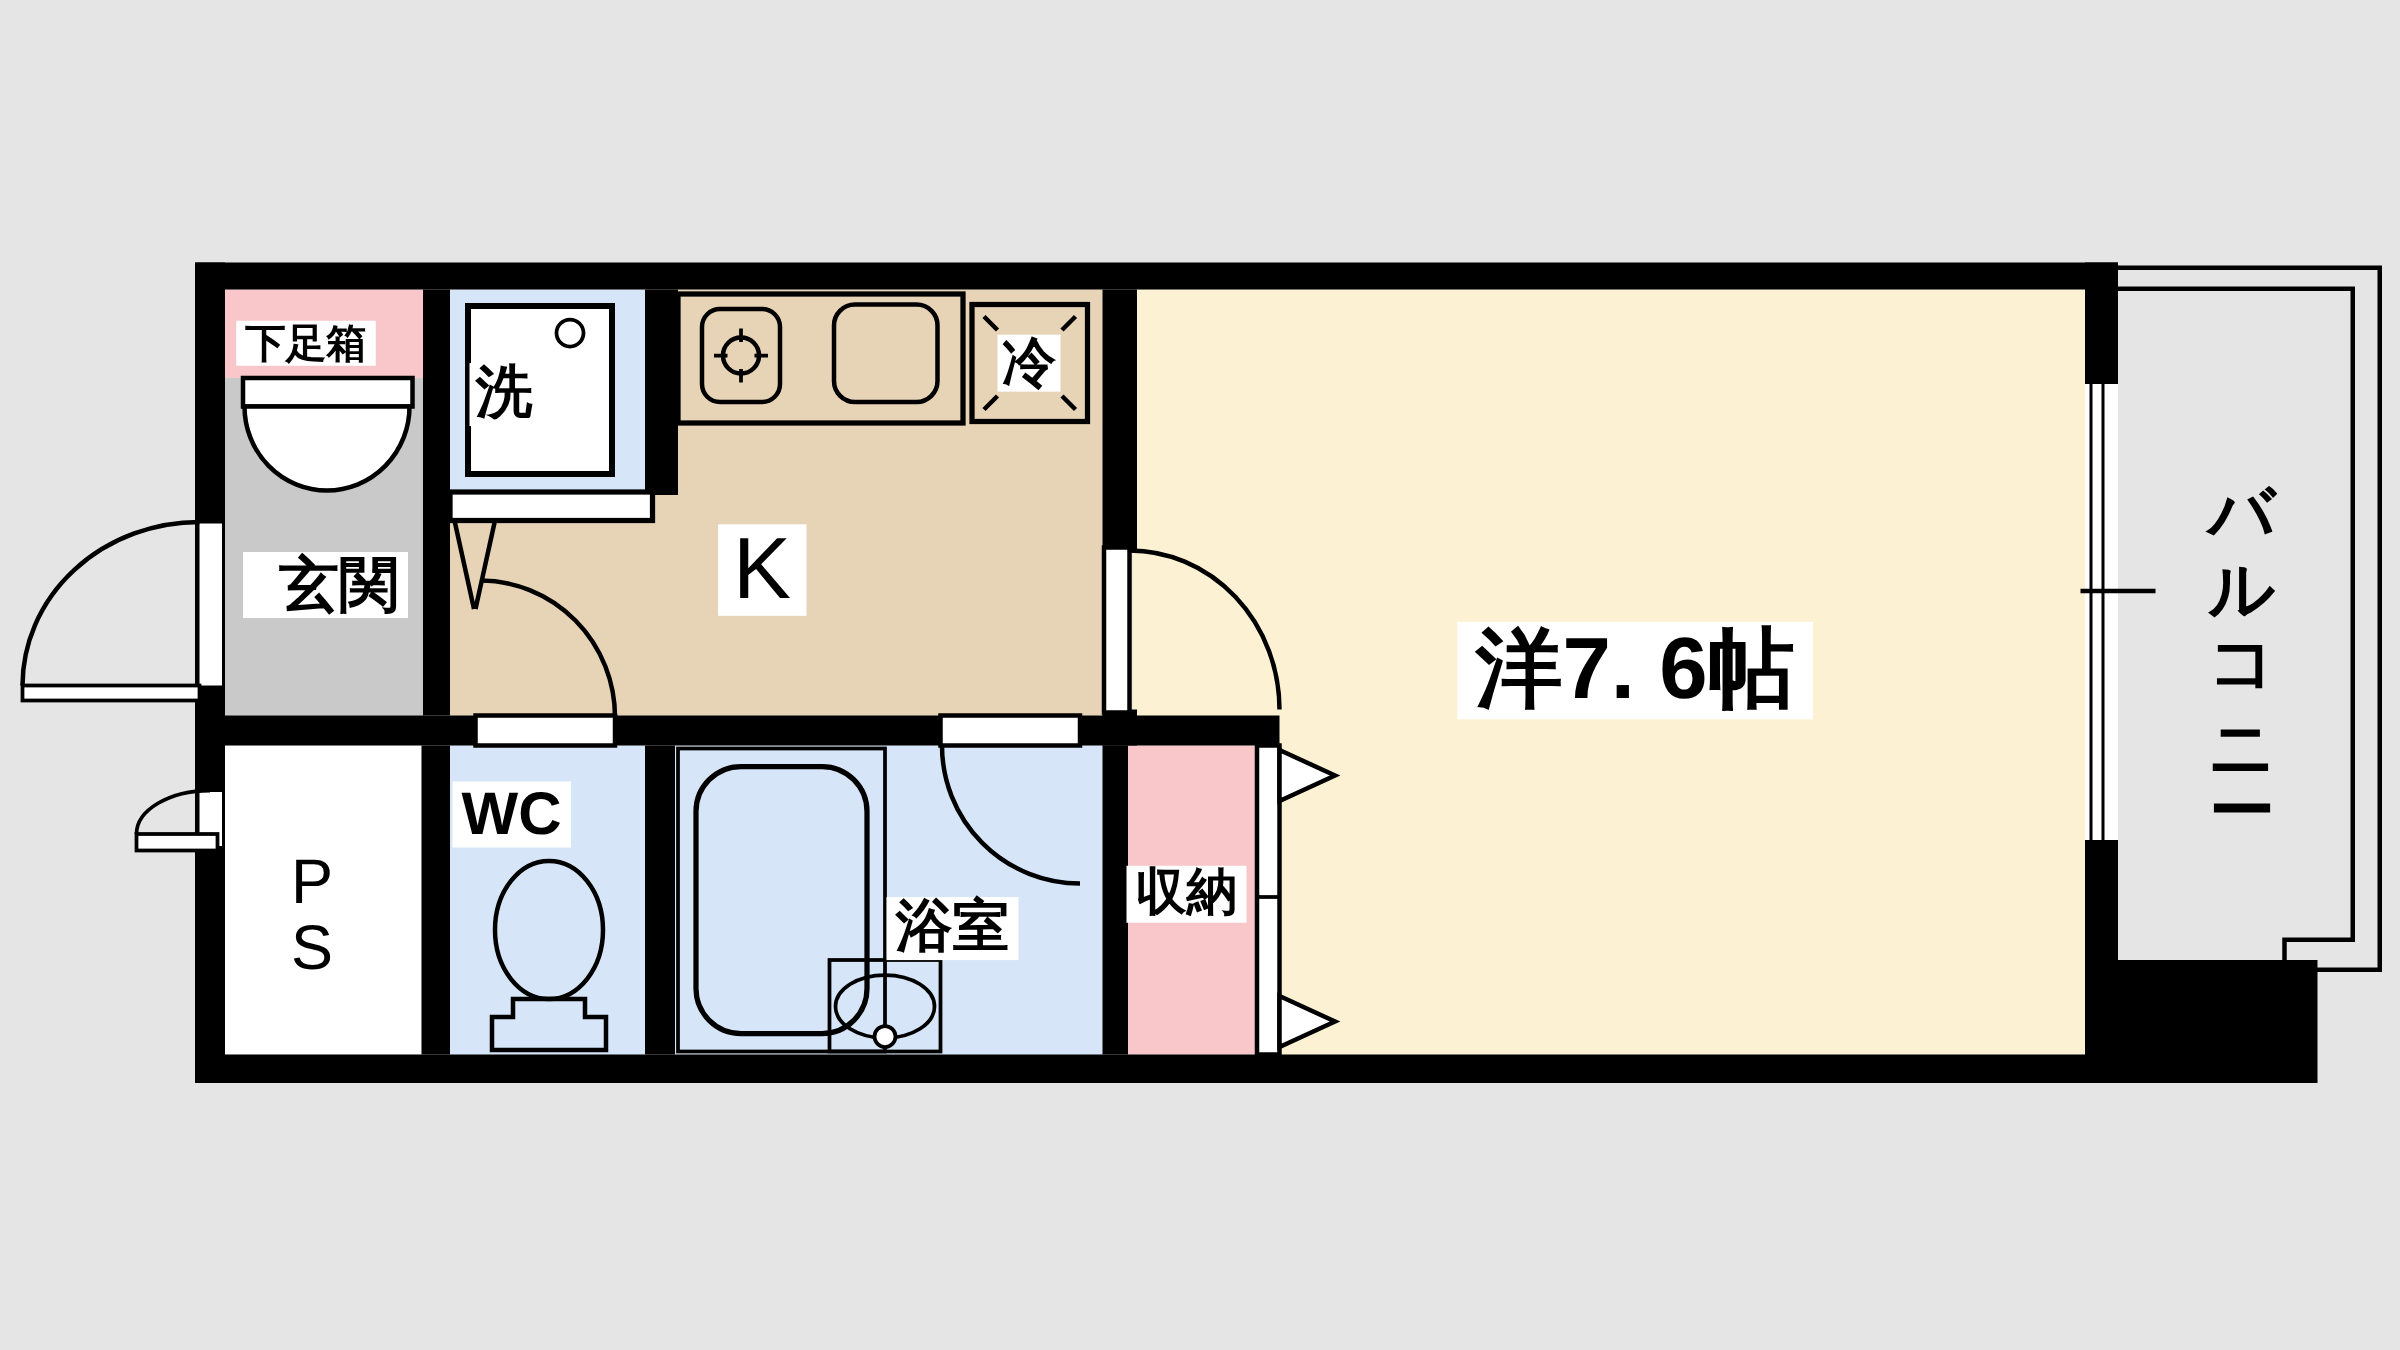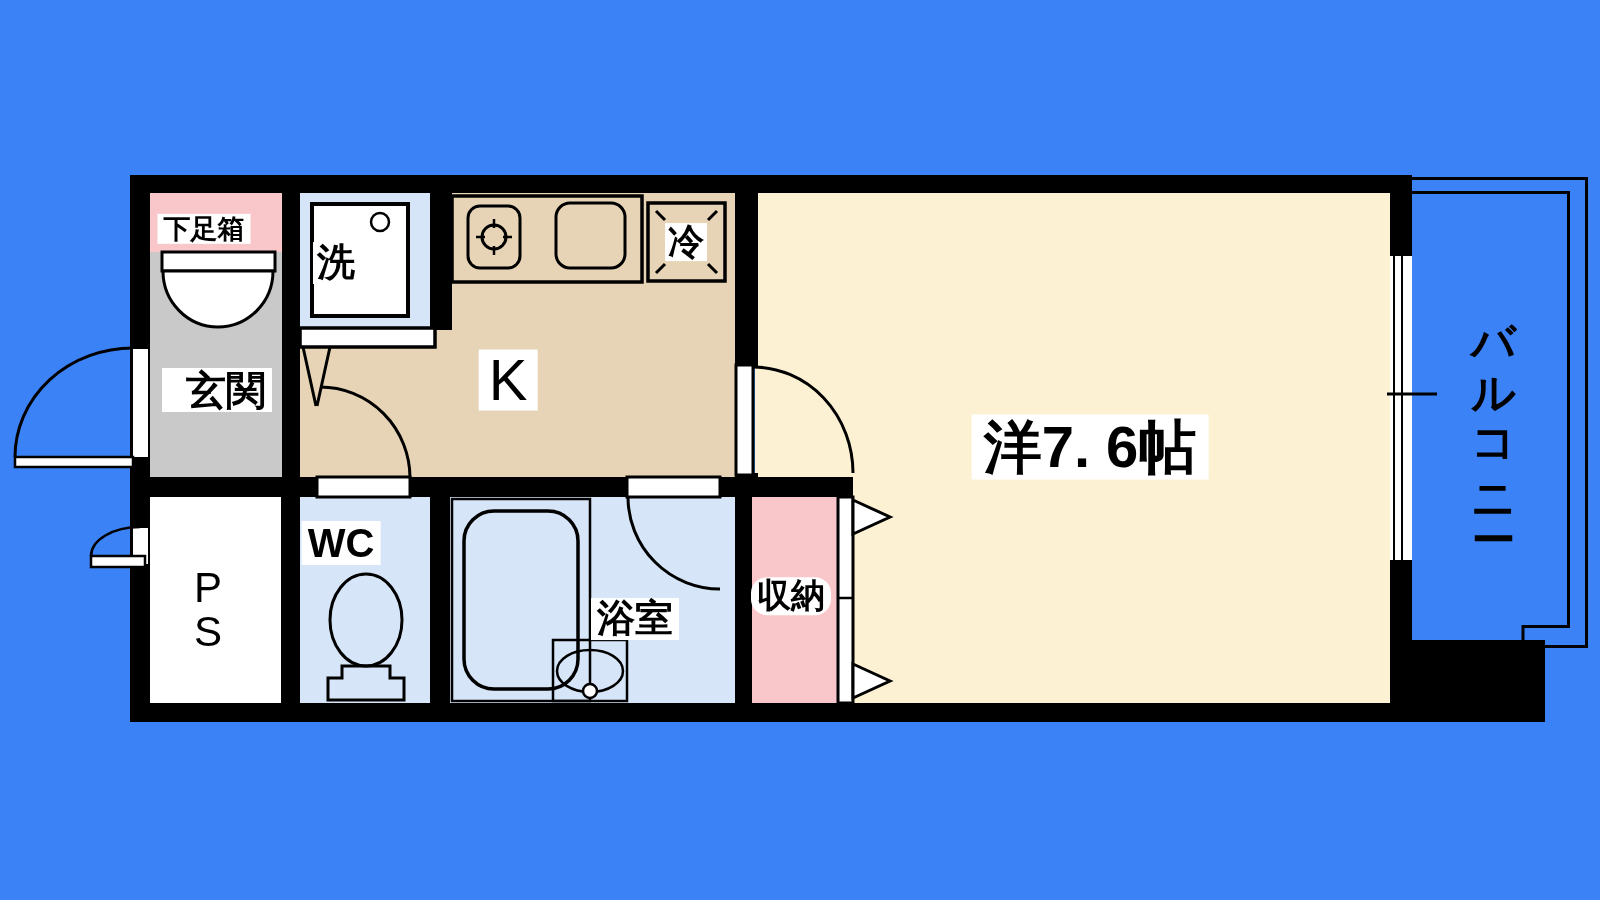--- a/index.html
+++ b/index.html
@@ -1,32 +1,32 @@
 <!DOCTYPE html>
 <html style="--c-wall: #000000; --c-west: #fcf2d3; --c-kitchen: #e7d4b6; --c-wet: #d6e6f8; --c-pink: #f9c6ca; --c-gray: #c9c9c9;"><head>
 <meta charset="utf-8">
 <style>
   html,body{margin:0;padding:0;background:#fff;}
-  #plan{position:relative;width:1600px;height:900px;background:#3b82f6;overflow:hidden;
+  #plan{position:relative;width:1600px;height:900px;background:#e5e5e5;overflow:hidden;
         font-family:"Liberation Sans","DejaVu Sans",sans-serif;}
   .fill{position:absolute;}
   .wall{position:absolute;background:var(--c-wall,#000);}
   svg.overlay{position:absolute;left:0;top:0;width:1600px;height:900px;}
   .lbl{position:absolute;transform:translate(-50%,-50%);background:#fff;color:#000;
        font-weight:600;line-height:1.05;padding:1px 6px;white-space:pre;text-align:center;}
   .lbl-shoebox{font-size:27px;}
   .lbl-genkan{font-size:40px;}
   .lbl-washer{font-size:38px;padding:1px 4px;}
   .lbl-kitchen{font-size:58px;font-weight:500;padding:0 10px;}
   .lbl-fridge{font-size:36px;padding:0 3px;}
   .lbl-west{font-size:58px;font-weight:600;padding:2px 12px;}
   .lbl-wc{font-size:40px;}
   .lbl-ps{font-size:42px;font-weight:500;background:transparent;}
   .lbl-bath{font-size:38px;}
-  .lbl-storage{font-size:34px;border-radius:16px;}
+  .lbl-storage{font-size:34px;}
   .lbl-balcony{font-size:44px;writing-mode:vertical-rl;padding:6px 1px;letter-spacing:6px;
                background:transparent;font-weight:600;}
 </style>
 </head>
 <body>
 
 <div id="plan">
 
   <div class="fill" style="left:300px;top:193px;width:435px;height:284px;background:var(--c-kitchen,#e7d4b6);"></div>
   <div class="fill" style="left:300px;top:193px;width:130px;height:137px;background:var(--c-wet,#d6e6f8);"></div>

